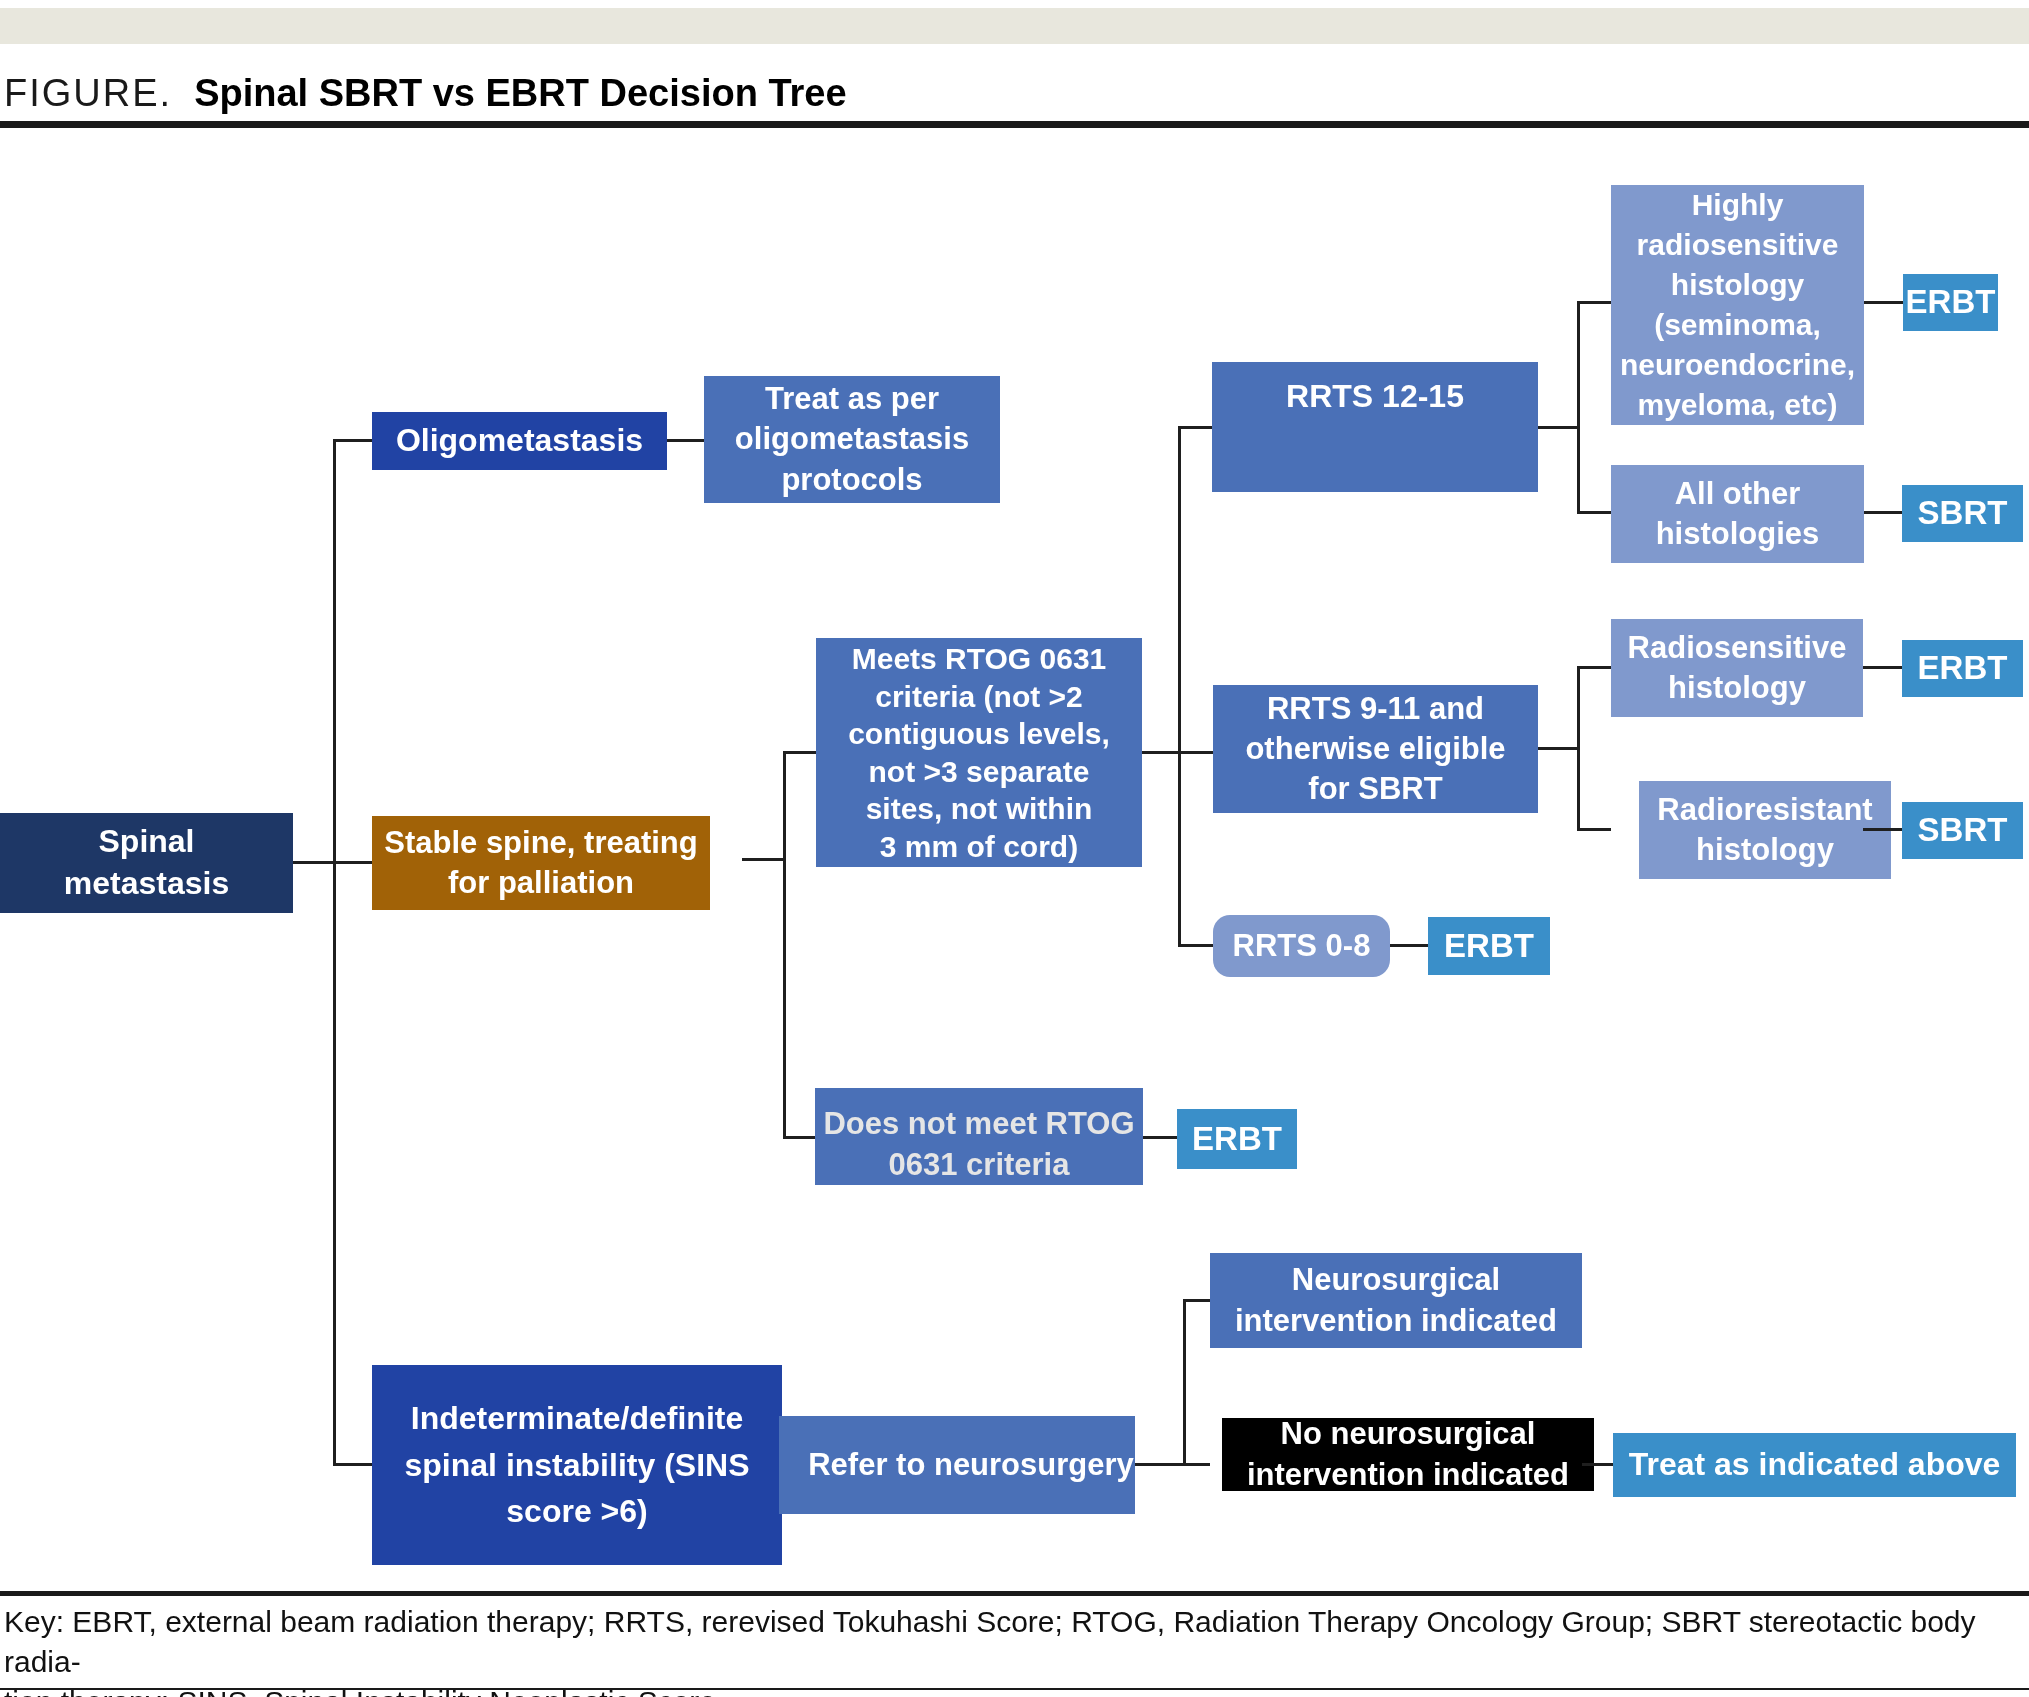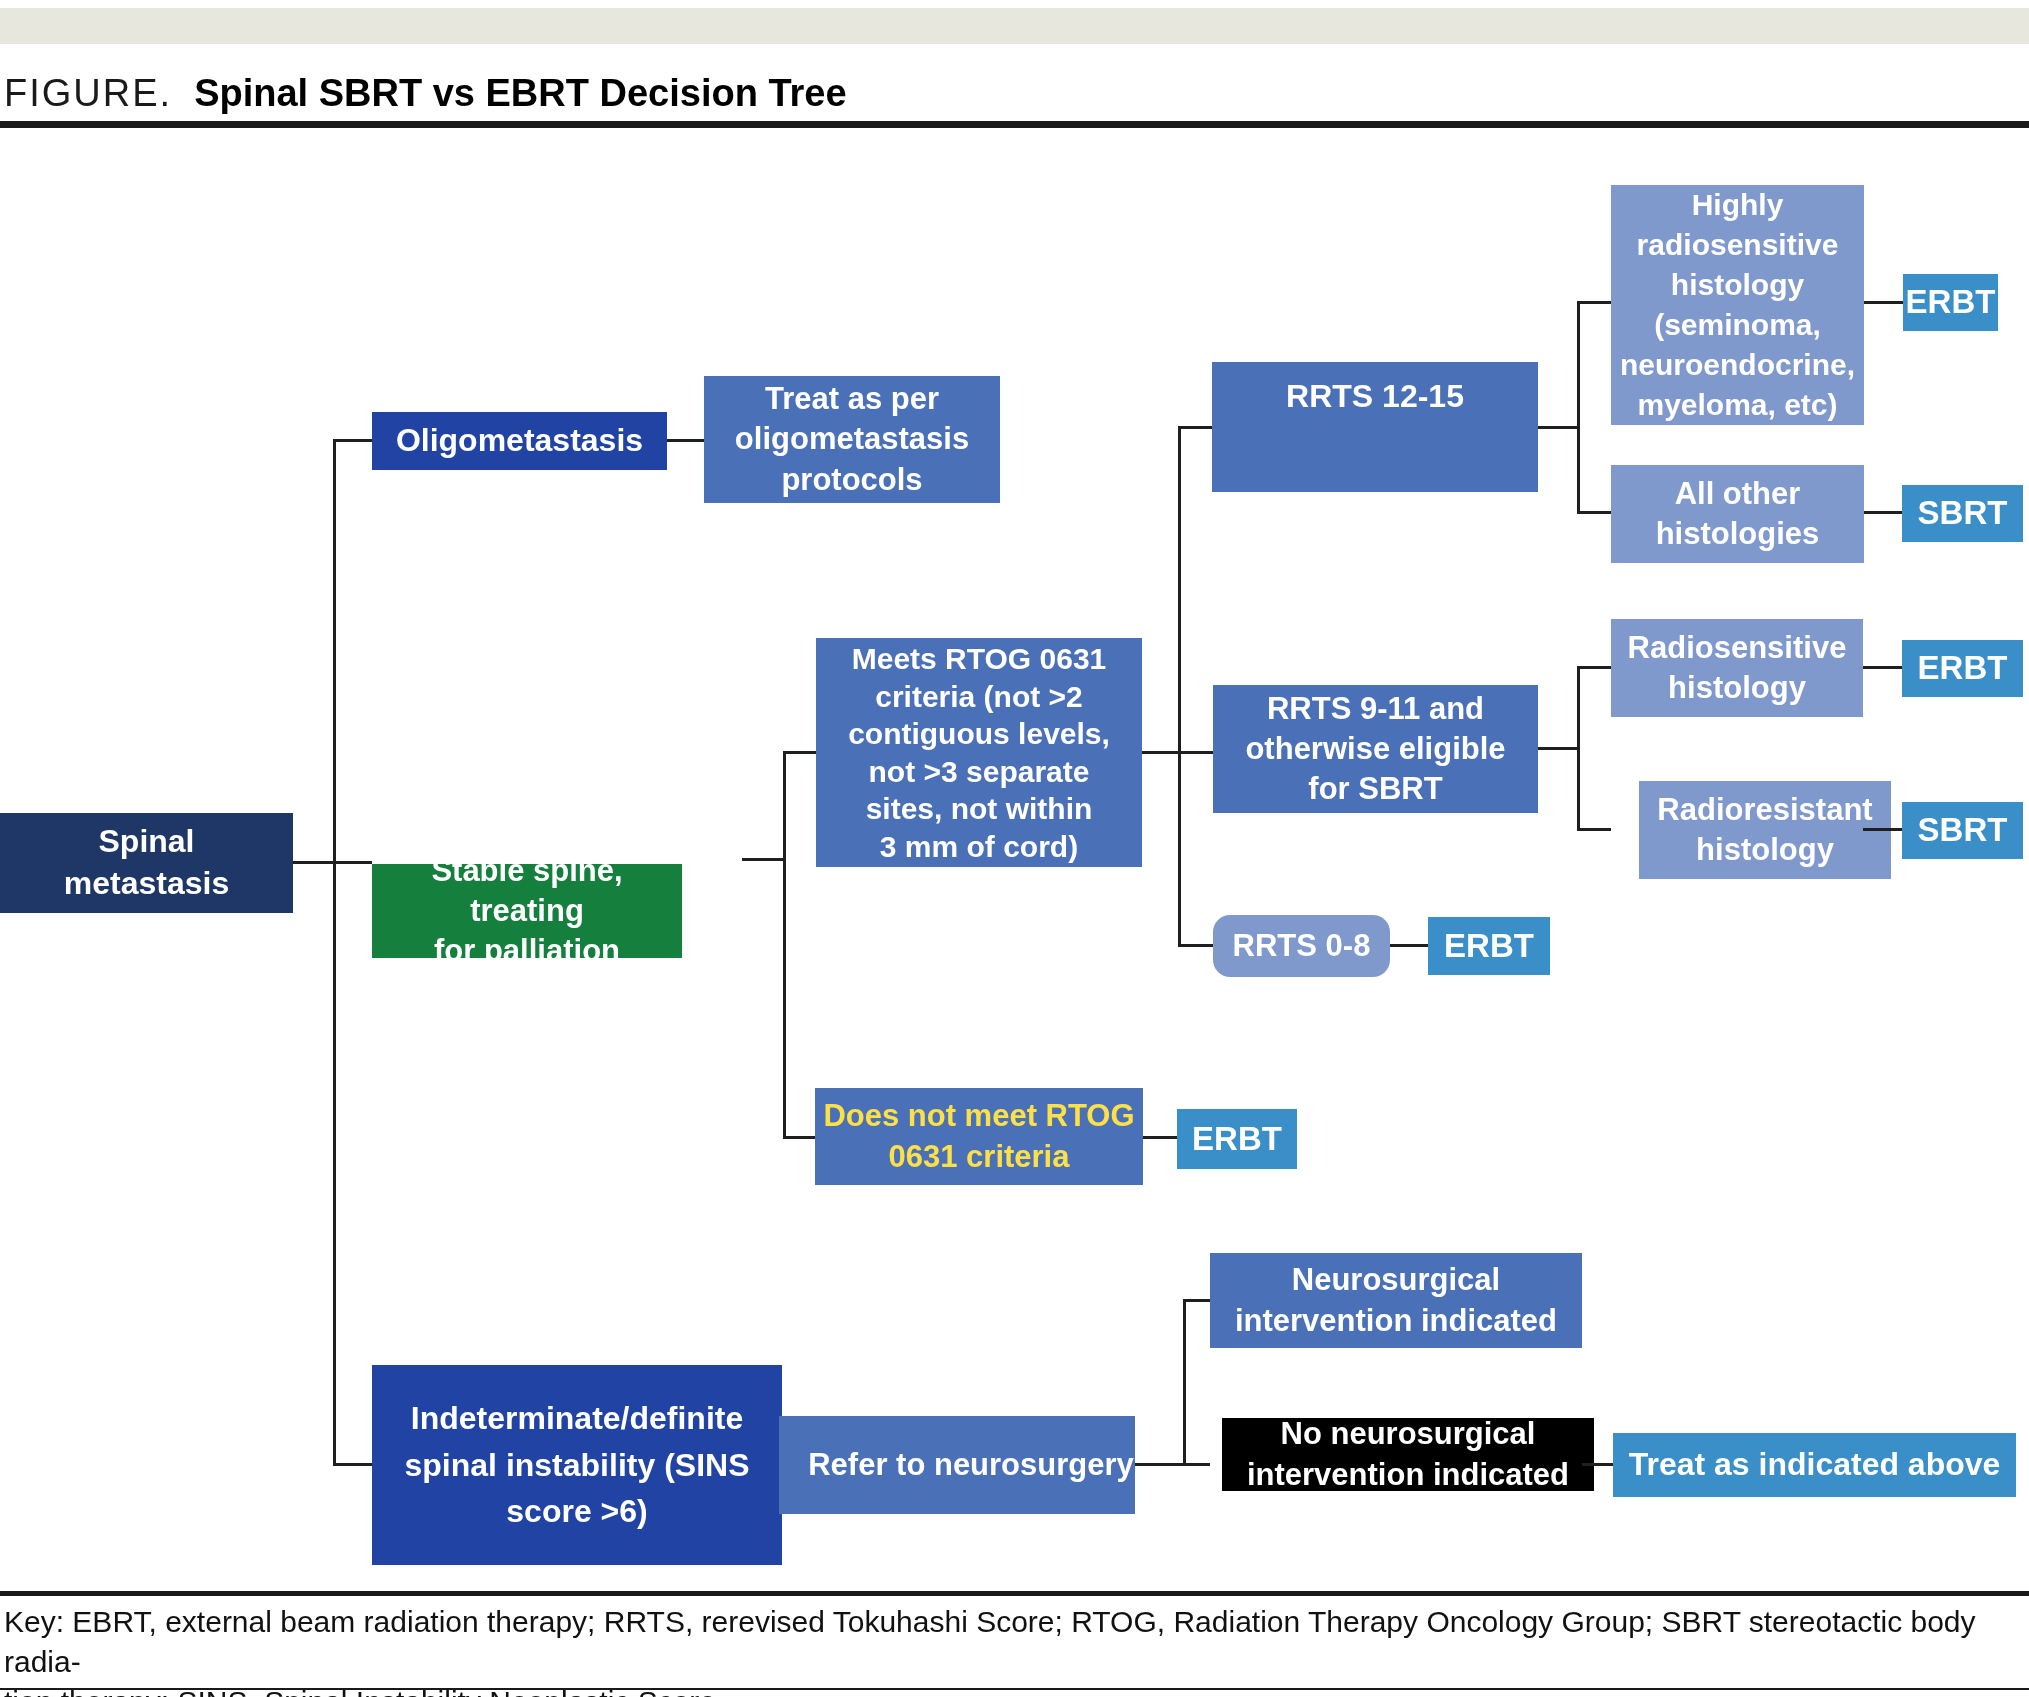--- a/index.html
+++ b/index.html
@@ -40,38 +40,38 @@
 metastasis</span>
       </div>
     <div class="node" style="left: 372px; top: 282px; width: 295px; height: 58px; background: rgb(33, 67, 164); color: rgb(255, 255, 255); font-size: 32px;">
         <span class="lbl">Oligometastasis</span>
       </div>
     <div class="node" style="left: 704px; top: 246px; width: 296px; height: 127px; background: rgb(74, 112, 183); color: rgb(255, 255, 255); font-size: 31px; line-height: 1.3;">
         <span class="lbl">Treat as per
 oligometastasis
 protocols</span>
       </div>
-    <div class="node" style="left: 372px; top: 686px; width: 310px; height: 94px; background: #15803d; color: rgb(255, 255, 255); font-size: 31px; margin-top: 48px;">
+    <div class="node" style="left: 372px; top: 686px; width: 338px; height: 94px; background: #a16207; color: rgb(255, 255, 255); font-size: 31px;">
         <span class="lbl">Stable spine, treating
 for palliation</span>
       </div>
     <div class="node" style="left: 372px; top: 1235px; width: 410px; height: 200px; background: rgb(33, 67, 164); color: rgb(255, 255, 255); font-size: 32px; line-height: 1.45;">
         <span class="lbl">Indeterminate/definite
 spinal instability (SINS
 score &gt;6)</span>
       </div>
     <div class="node" style="left: 816px; top: 508px; width: 326px; height: 229px; background: rgb(74, 112, 183); color: rgb(255, 255, 255); font-size: 30px; line-height: 1.25;">
         <span class="lbl">Meets RTOG 0631
 criteria (not &gt;2
 contiguous levels,
 not &gt;3 separate
 sites, not within
 3 mm of cord)</span>
       </div>
-    <div class="node" style="left: 815px; top: 958px; width: 328px; height: 97px; background: rgb(74, 112, 183); color: #fde047; font-size: 31px;">
+    <div class="node" style="left: 815px; top: 958px; width: 328px; height: 97px; background: rgb(74, 112, 183); color: #e5e5e5; font-size: 31px; align-items: flex-end;">
         <span class="lbl">Does not meet RTOG
 0631 criteria</span>
       </div>
     <div class="node top-align" style="left: 1212px; top: 232px; width: 326px; height: 130px; background: rgb(74, 112, 183); color: rgb(255, 255, 255); font-size: 32px;">
         <span class="lbl">RRTS 12-15</span>
       </div>
     <div class="node" style="left: 1213px; top: 555px; width: 325px; height: 128px; background: rgb(74, 112, 183); color: rgb(255, 255, 255); font-size: 31px; line-height: 1.3;">
         <span class="lbl">RRTS 9-11 and
 otherwise eligible
 for SBRT</span>

